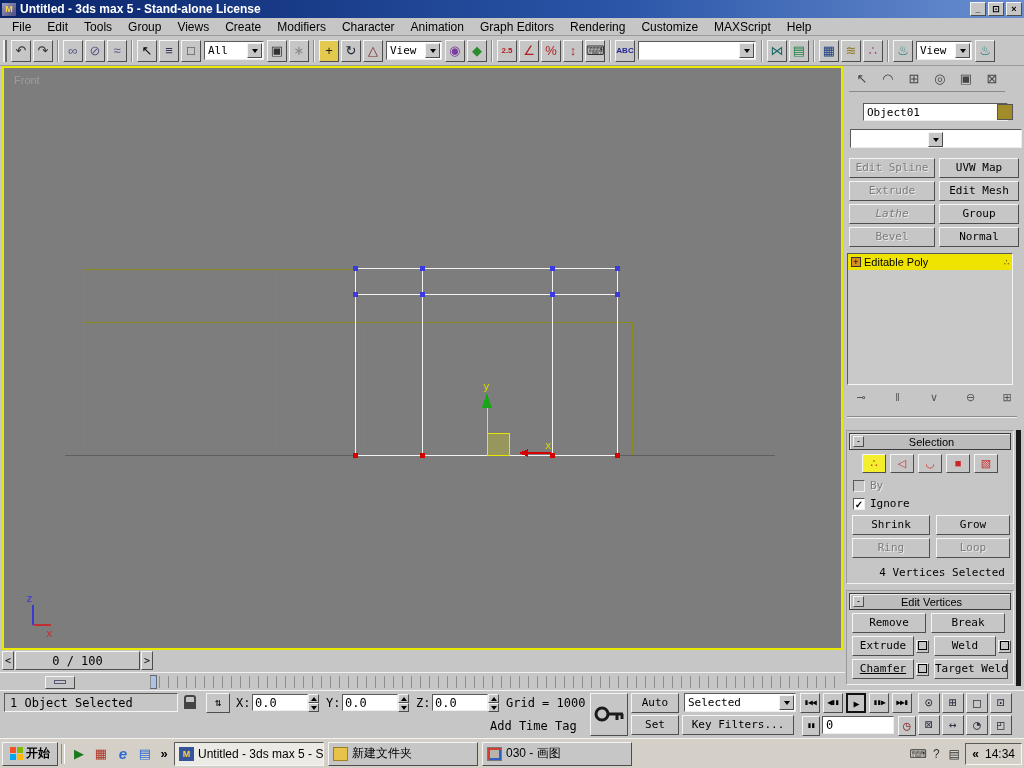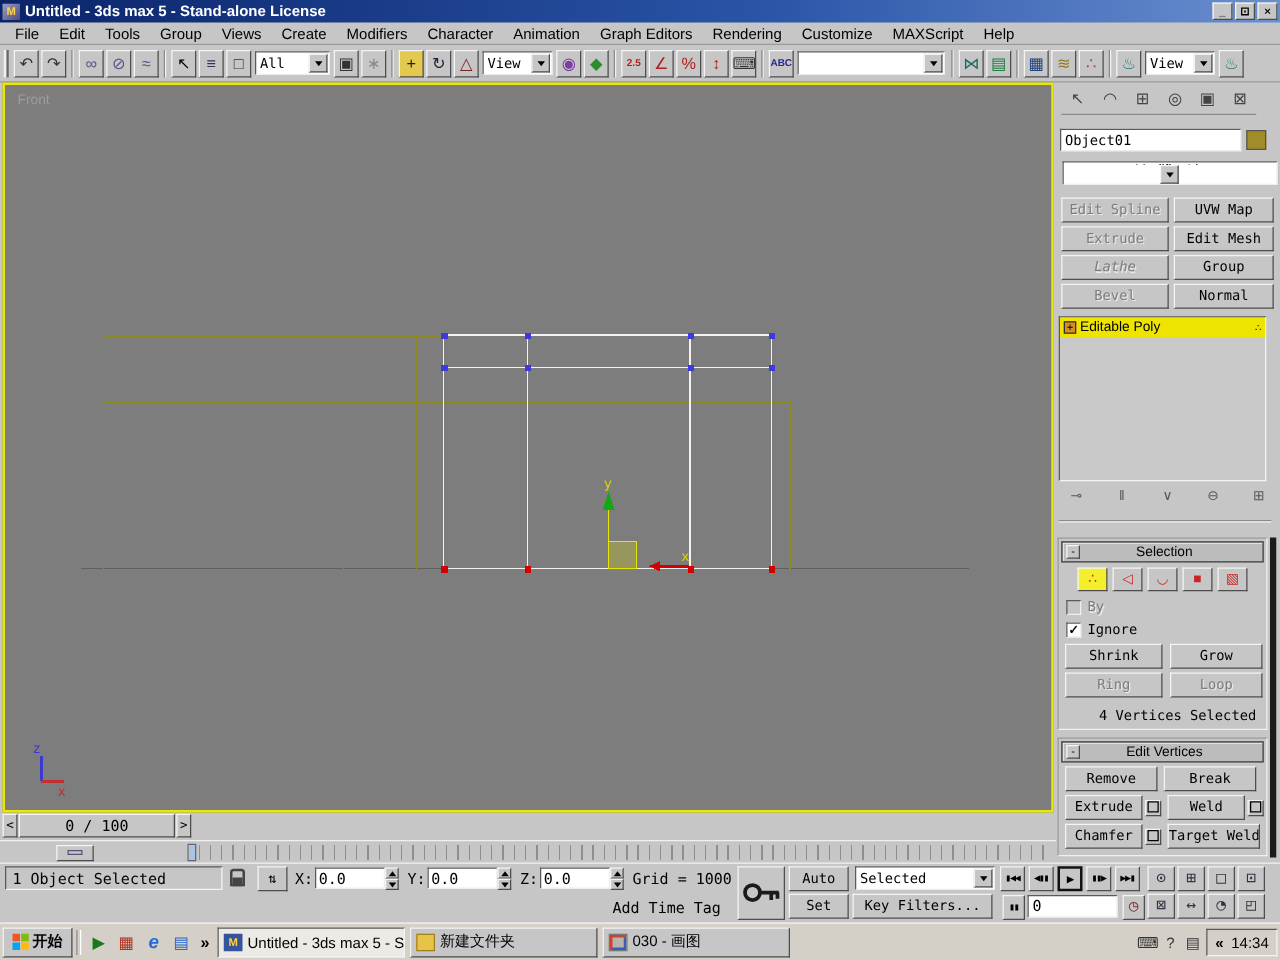--- a/index.html
+++ b/index.html
@@ -223,21 +223,21 @@
 
 <div id="cmdpanel" class="abs">
   <div class="abs" style="left:4px;top:2px;display:flex;">
       <div class="tab">↖</div>
       <div class="tab">◠</div>
       <div class="tab">⊞</div>
       <div class="tab">◎</div>
       <div class="tab">▣</div>
       <div class="tab">⊠</div>
     </div>
-  <input class="abs field mono" style="left: 3px; top: 37px; width: 145px; height: 18px; font-size: 11px; padding-left: 3px;" readonly="" value="Object01">
+  <input class="abs field mono" style="left: 18px; top: 37px; width: 145px; height: 18px; font-size: 11px; padding-left: 3px;" readonly="" value="Object01">
   <div class="abs" style="left:152px;top:38px;width:16px;height:16px;background:#a08c28;border:1px solid #555;"></div>
   <div class="abs combo" style="left:3px;top:63px;width:172px;flex-direction:column;">
     <span class="cv">Modifier List</span>
     <span class="ca">
         <span class="tri-down"></span>
       </span>
   </div>
   <div class="abs" style="left:4px;top:92px;width:172px;">
       <div style="display: flex; gap: 4px; margin-bottom: 3px;">
         <div class="cp-btn raised mono disabled" style="width: 86px;">Edit Spline</div>
@@ -322,21 +322,21 @@
             <div class="cp-btn raised mono" style="width: 62px;">Extrude</div>
             <span class="setbox"></span>
           </div>
           <div style="display: flex; align-items: center;">
             <div class="cp-btn raised mono" style="width: 62px;">Weld</div>
             <span class="setbox"></span>
           </div>
         </div>
         <div style="display: flex; align-items: center; margin: 0px 0px 3px 5px; gap: 5px;">
           <div style="display: flex; align-items: center;">
-            <div class="cp-btn raised mono" style="width: 62px;">Chamfer</div>
+            <div class="cp-btn raised mono" style="width: 62px; text-decoration: underline;">Chamfer</div>
             <span class="setbox"></span>
           </div>
           <div style="display: flex; align-items: center;">
             <div class="cp-btn raised mono" style="width: 74px;">Target Weld</div>
           </div>
         </div>
       </div>
   </div>
 
   <div id="stack-scroll" class="abs"></div>

